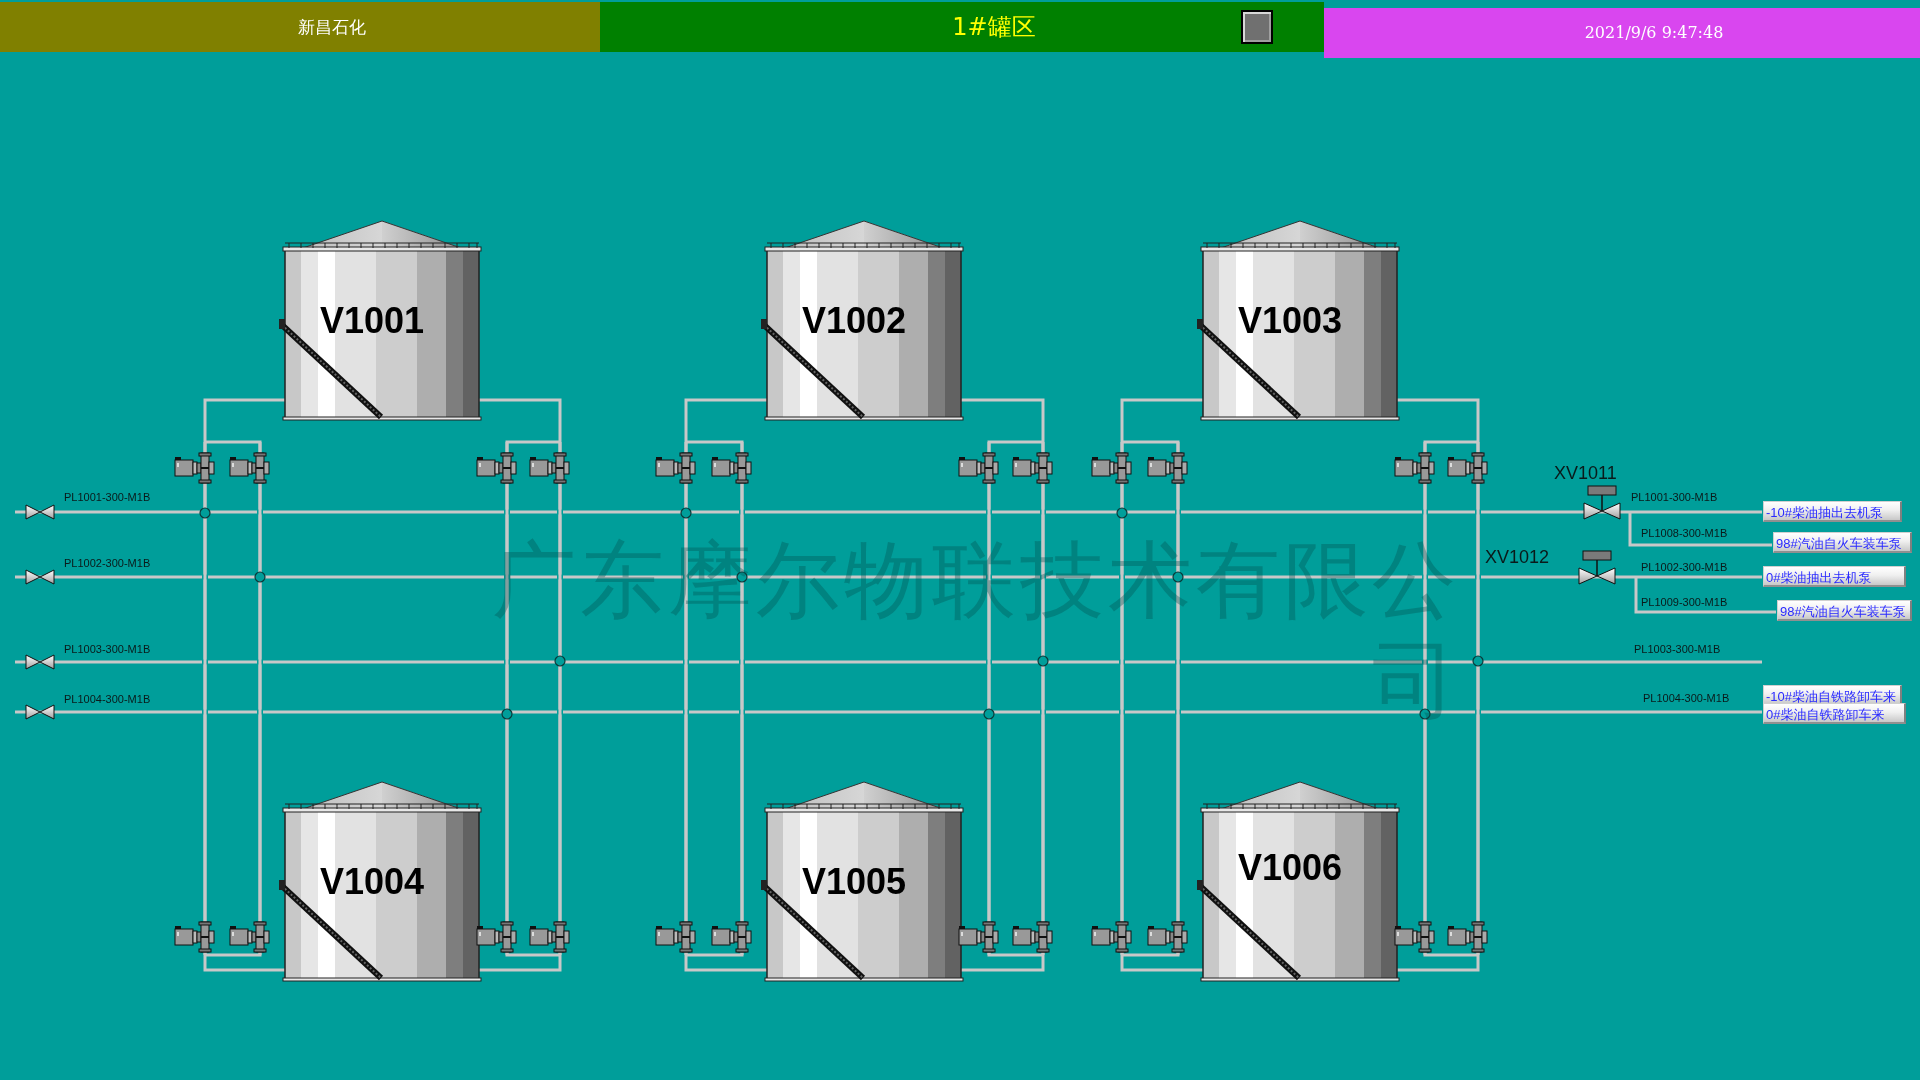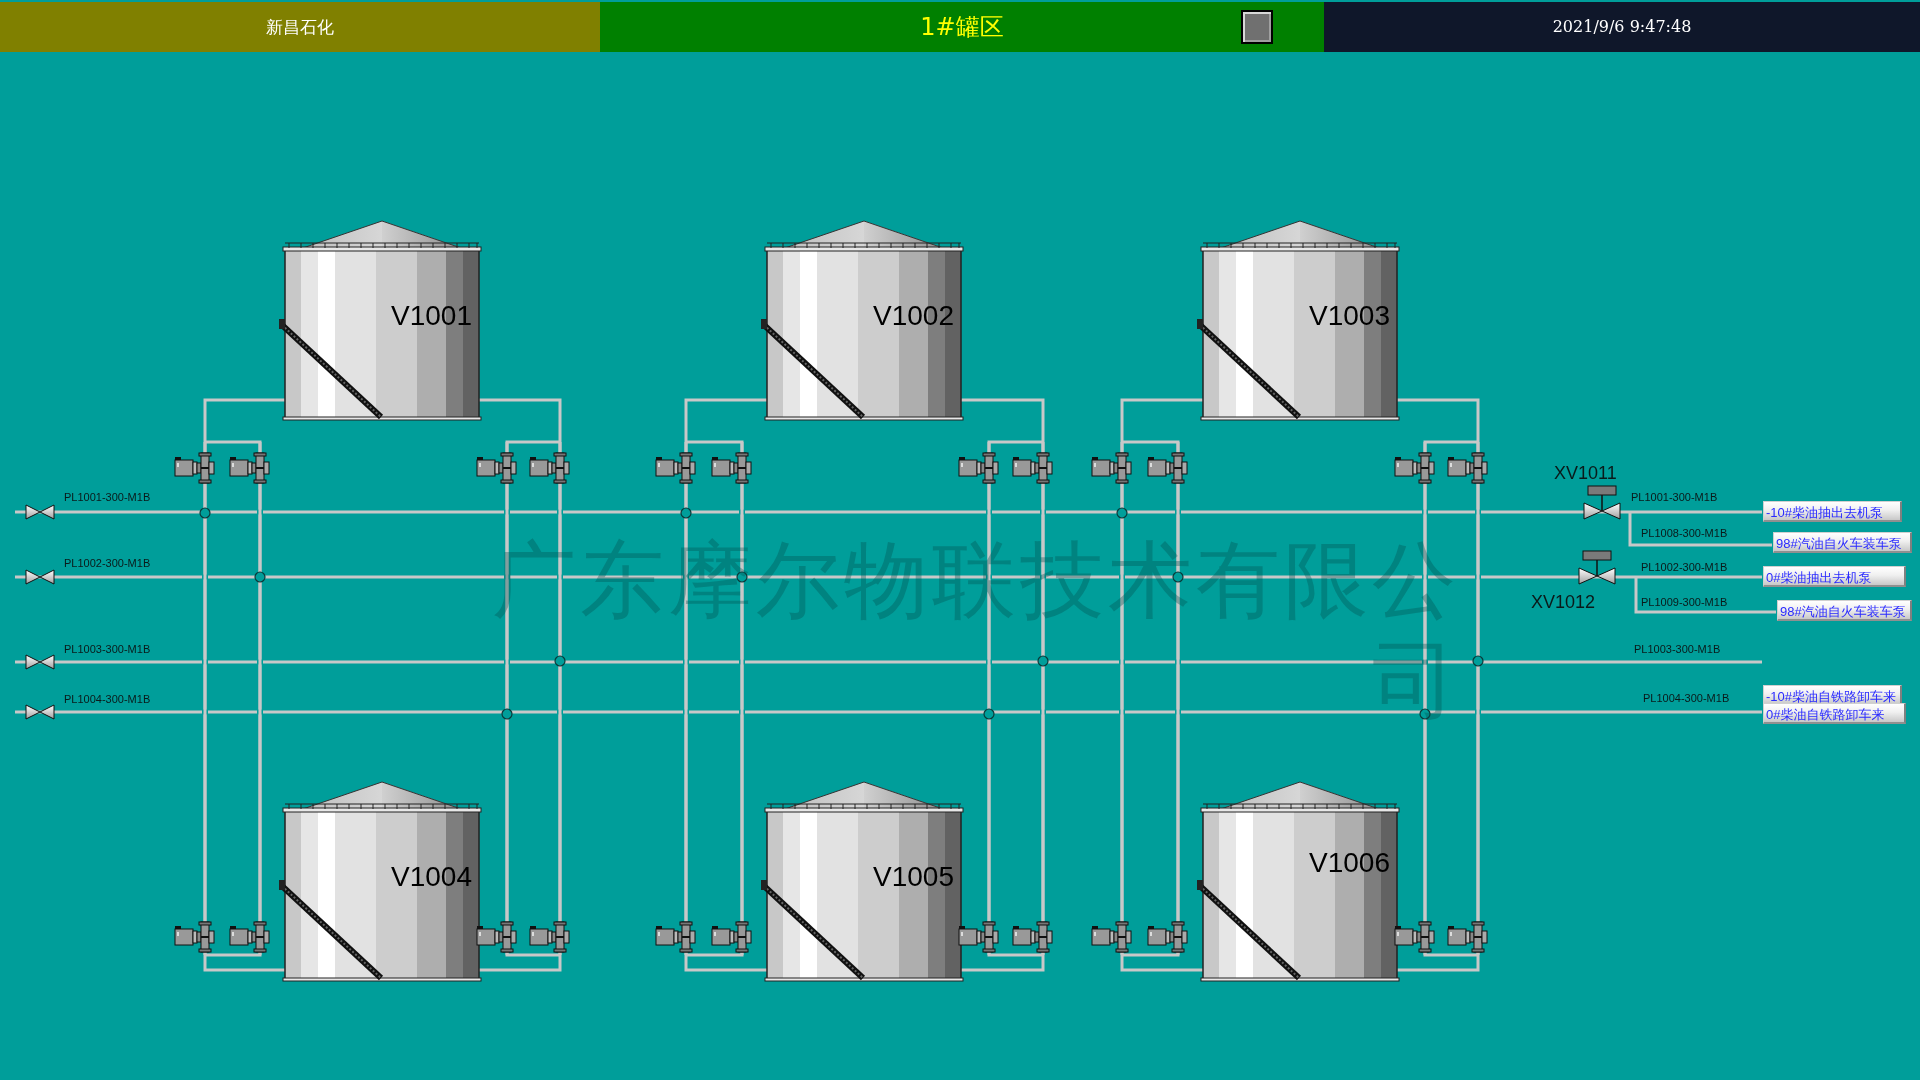--- a/index.html
+++ b/index.html
@@ -1,28 +1,28 @@
 <!DOCTYPE html>
 <html><head>
 <meta charset="utf-8">
 <style>
   html, body { margin:0; padding:0; }
   body { width:1920px; height:1080px; background:#009E9A; position:relative; overflow:hidden; font-family:"Liberation Sans", sans-serif; }
   .hdr { position:absolute; top:2px; height:50px; }
   .hdr-left { left:0; width:600px; background:#808000; }
   .hdr-mid { left:600px; width:724px; background:#008000; }
-  .hdr-right { left:1324px; width:596px; background:#0f172a; }
-  .hdr-text { position:absolute; top:0; height:50px; line-height:50px; text-align:center; width:100%; }
+  .hdr-right { left:1324px; width:596px; background:#d946ef;margin-top:6px; }
+  .hdr-text { position:absolute; top:0; height:50px; line-height:50px; text-align:center; width:100%;padding-left:32px; }
   .company { color:#ffffff; font-size:17px; font-family:"DejaVu Serif", serif; }
   .area-title { color:#ffff00; font-size:24px; font-family:"DejaVu Sans", sans-serif;text-align:center; }
   .datetime { color:#ffffff; font-size:16px; font-family:"DejaVu Serif", serif; }
   .hdr-btn { position:absolute; left:1241px; top:10px; width:32px; height:34px; background:#707070; border:2px solid #000; box-shadow: inset 2px 2px 0 #d8d8d8, inset -2px -2px 0 #a0a0a0; box-sizing:border-box; cursor:pointer; }
   svg#pid { position:absolute; left:0; top:0; }
   .watermark { position:absolute; left:420px; top:530px; width:1040px; text-align:right; font-size:84px; color:rgba(0,80,80,0.35); letter-spacing:4px; font-family:"DejaVu Sans", sans-serif; pointer-events:none; line-height:100px; }
-  .tank-label { position:absolute; font-size:28px; color:#000; width:200px; text-align:right; font-family:"Liberation Sans", sans-serif; }
+  .tank-label { position:absolute; font-size:36px; color:#000; width:200px; text-align:center; font-family:"Liberation Sans", sans-serif;font-weight:bold; }
   .line-label { position:absolute; font-size:11px; color:#0a1a1a; font-family:Liberation Sans, sans-serif; white-space:nowrap; }
   .dest-box { position:absolute; height:21px; line-height:21px; font-size:13px; color:#2a2aff; padding-left:2px; box-sizing:border-box; white-space:nowrap; overflow:hidden;
     background:linear-gradient(#ffffff 0%, #f0f0f0 45%, #c8c8c8 100%); border:1px solid #d0d0d0; border-right:2px solid #808080; border-bottom:2px solid #909090; cursor:pointer; }
   .valve-tag { position:absolute; font-size:18px; color:#0a1a1a; }
 </style>
 </head>
 <body>
 
 <div class="hdr hdr-left">
   <div class="hdr-text company">新昌石化</div>
@@ -291,21 +291,21 @@
 <div class="tank-label" style="left:272px; top:861px;">V1004</div>
 <div class="tank-label" style="left:754px; top:861px;">V1005</div>
 <div class="tank-label" style="left:1190px; top:847px;">V1006</div>
 
 <div class="line-label" style="left:64px; top:491px;">PL1001-300-M1B</div>
 <div class="line-label" style="left:64px; top:557px;">PL1002-300-M1B</div>
 <div class="line-label" style="left:64px; top:643px;">PL1003-300-M1B</div>
 <div class="line-label" style="left:64px; top:693px;">PL1004-300-M1B</div>
 
 <div class="valve-tag" style="left:1554px; top:463px;">XV1011</div>
-<div class="valve-tag" style="left:1531px; top:547px;margin-top:45px;">XV1012</div>
+<div class="valve-tag" style="left:1485px; top:547px;">XV1012</div>
 
 <div class="line-label" style="left:1631px; top:491px;">PL1001-300-M1B</div>
 <div class="line-label" style="left:1641px; top:527px;">PL1008-300-M1B</div>
 <div class="line-label" style="left:1641px; top:561px;">PL1002-300-M1B</div>
 <div class="line-label" style="left:1641px; top:596px;">PL1009-300-M1B</div>
 <div class="line-label" style="left:1634px; top:643px;">PL1003-300-M1B</div>
 <div class="line-label" style="left:1643px; top:692px;">PL1004-300-M1B</div>
 
 <div class="dest-box" style="left:1763px; top:501px; width:139px;">-10#柴油抽出去机泵</div>
 <div class="dest-box" style="left:1773px; top:532px; width:139px;">98#汽油自火车装车泵</div>

